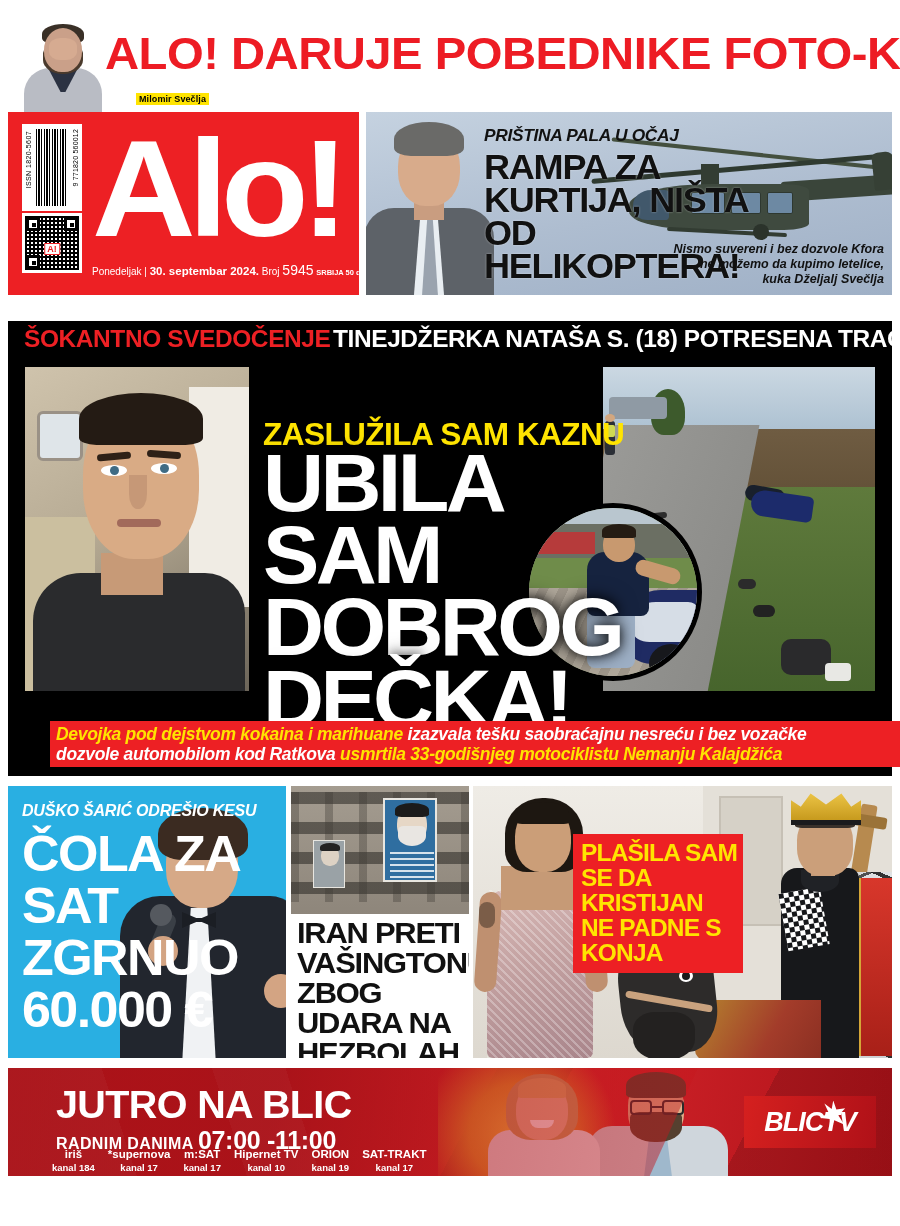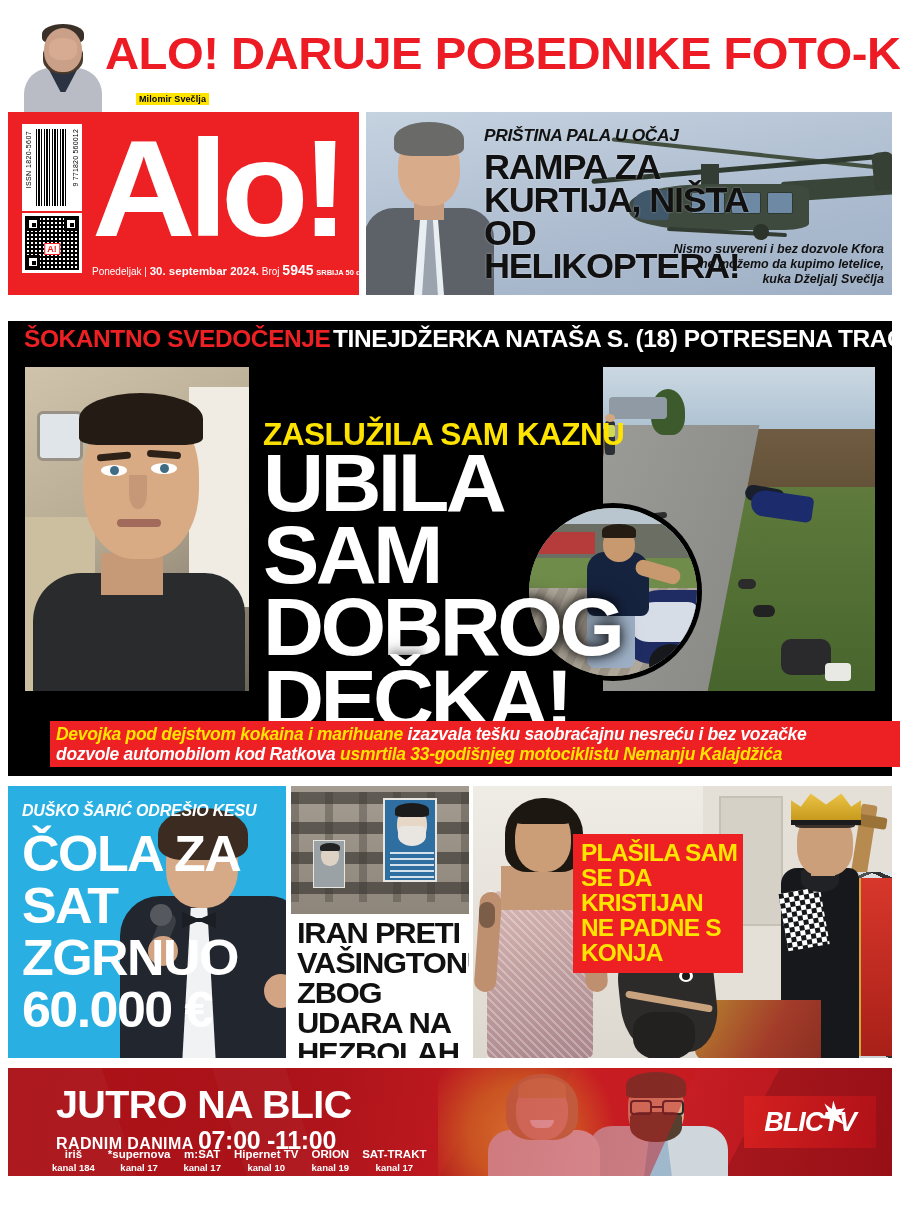--- a/index.html
+++ b/index.html
@@ -118,21 +118,21 @@
     letter-spacing: -7px;
     transform: scaleX(1.04); transform-origin: left top;
   }
   .masthead-meta {
     position: absolute; left: 84px; top: 150px; width: 262px;
     color: #fff; font-size: 10px; white-space: nowrap;
     font-family: "Liberation Sans Narrow", "Liberation Sans", sans-serif;
   }
   .masthead-meta .b { font-weight: 900; font-size: 11.5px; }
   .masthead-meta .sm { font-size: 7.5px; font-weight: 700; }
-  .masthead-meta .num { font-weight: 700; font-size: 14px; }
+  .masthead-meta .num { font-weight: 400; font-size: 14px; }
 
   
   .kurti {
     position: absolute; left: 366px; top: 112px; width: 526px; height: 183px;
     background: #b9c4d4; overflow: hidden;
   }
   .kurti-sky {
     position: absolute; inset: 0;
     background: linear-gradient(170deg, #c5d2e0 0%, #aebdd0 55%, #9fb0c6 100%);
   }

